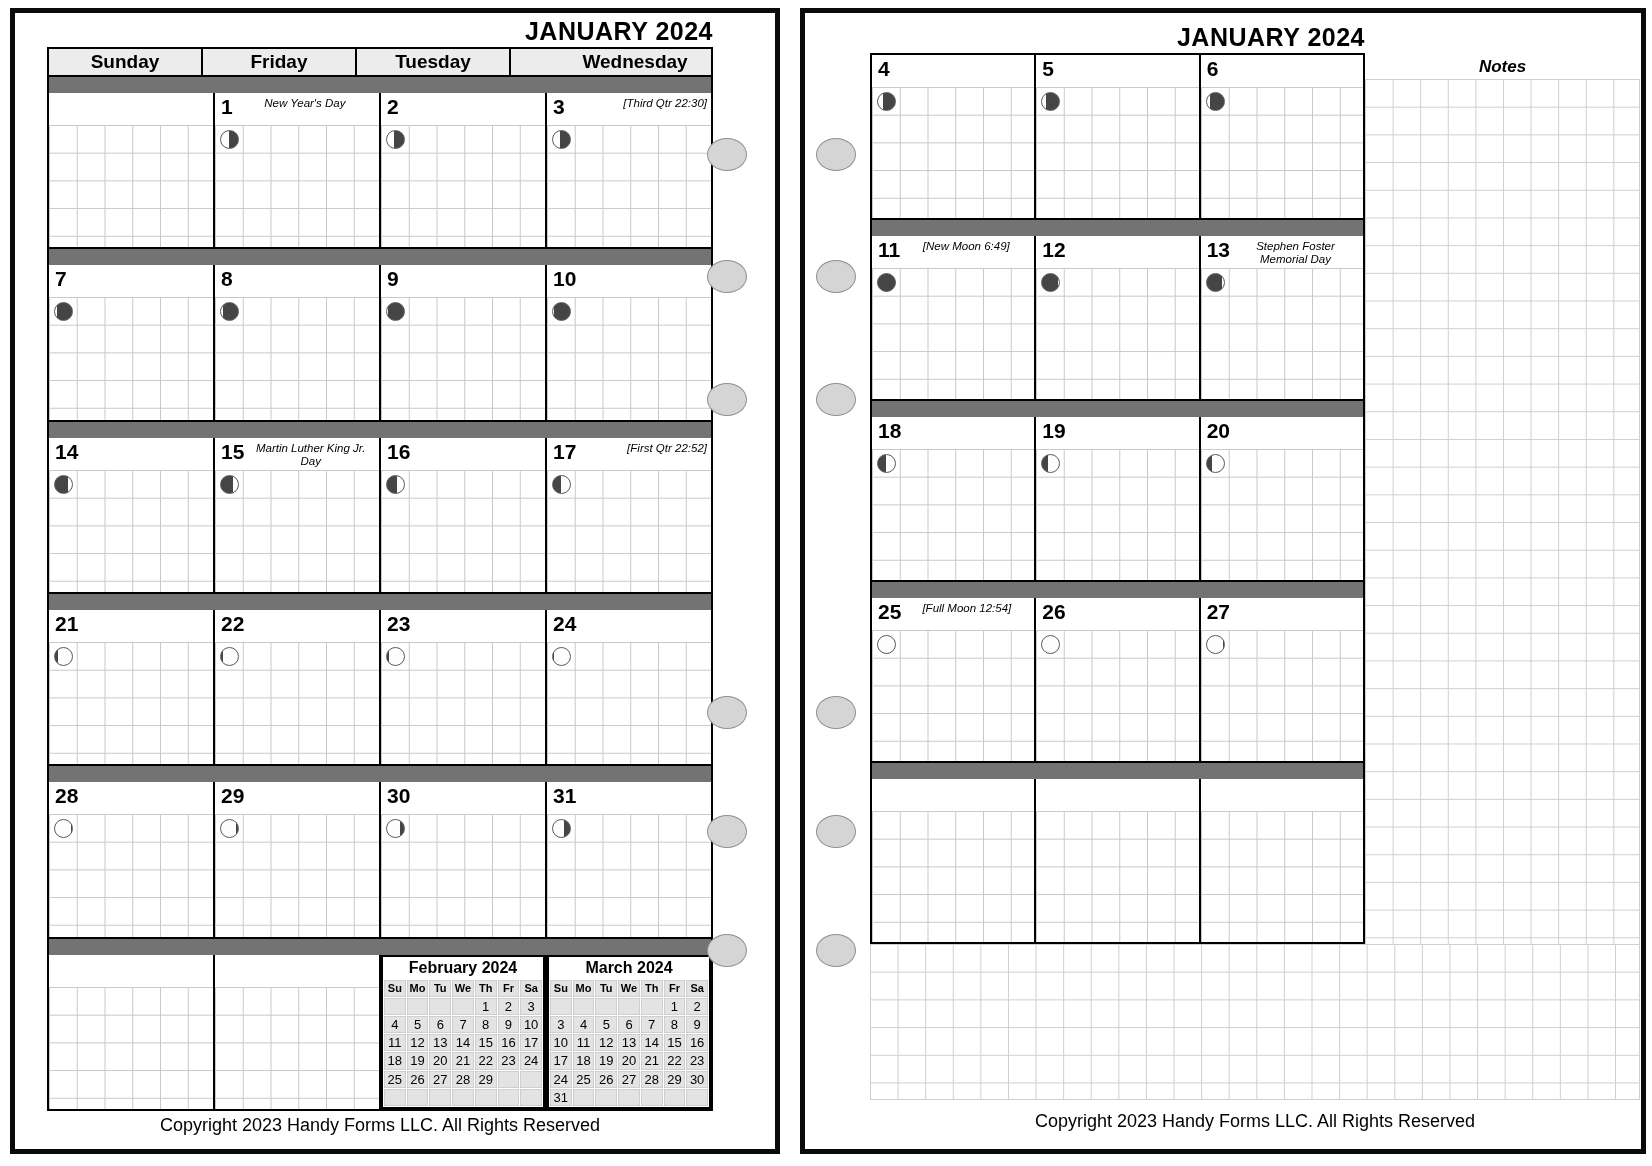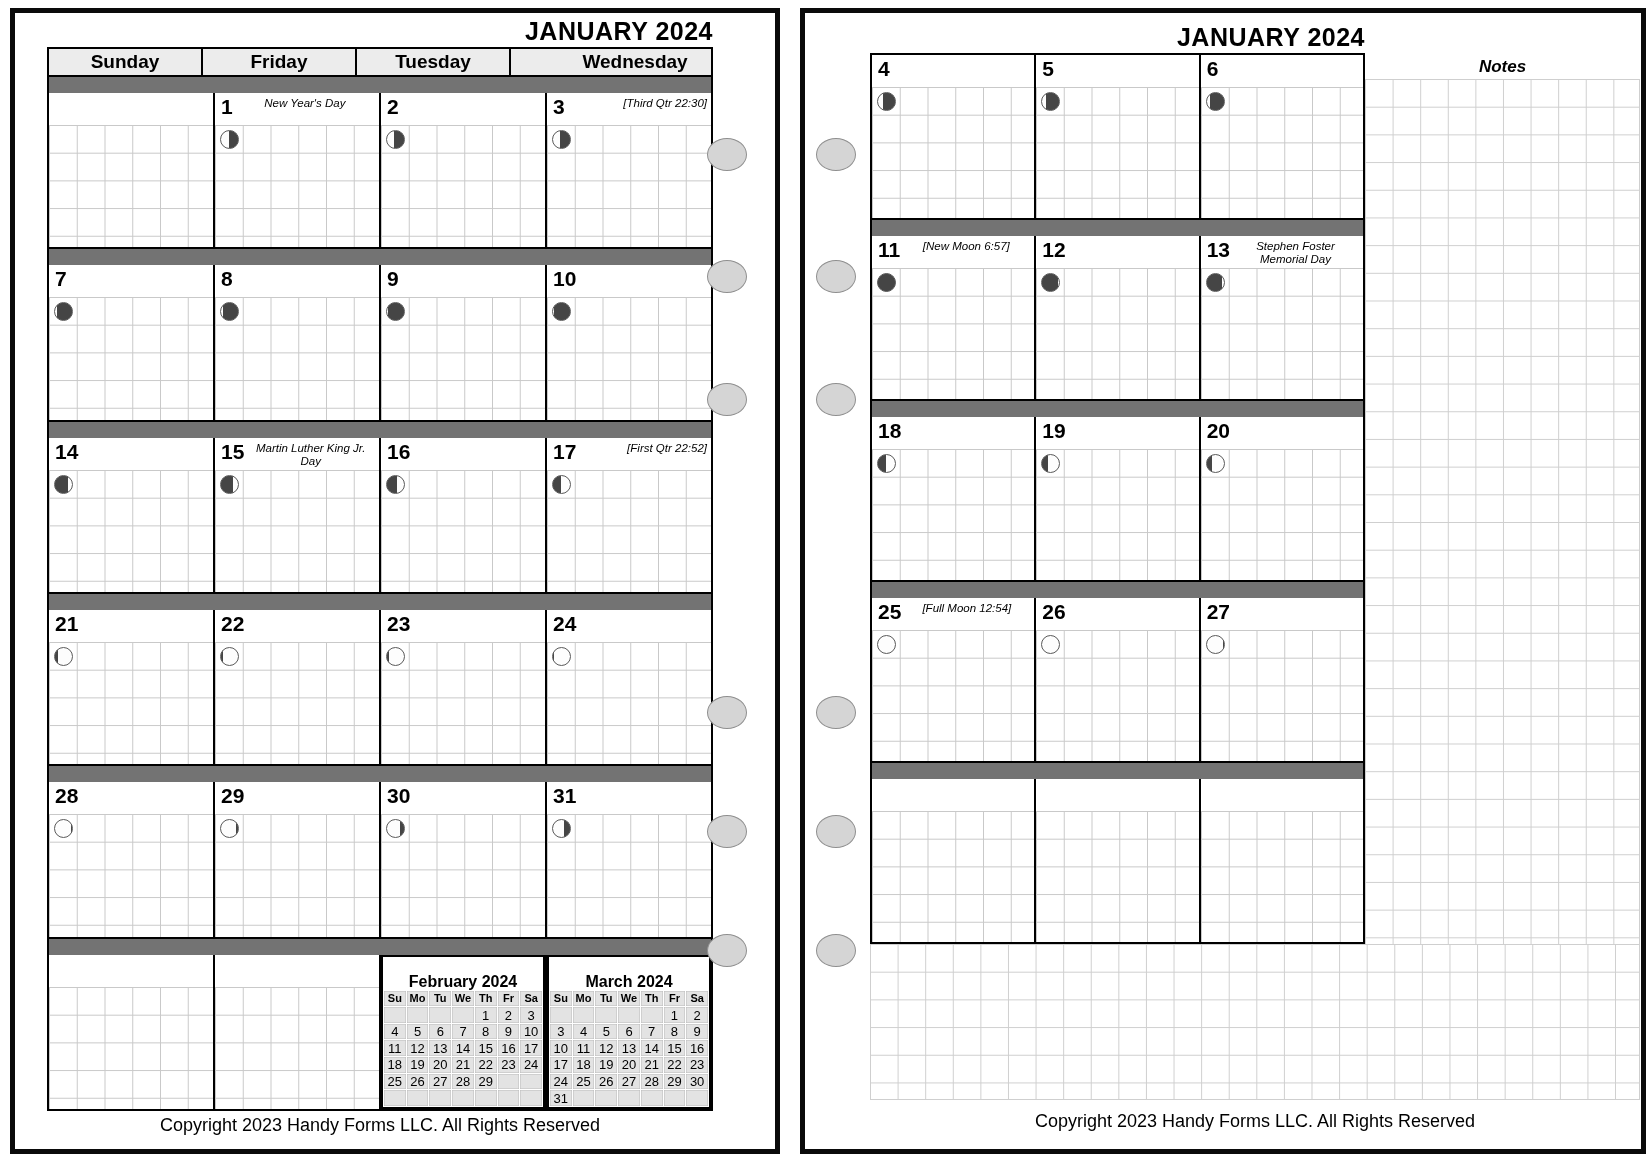--- a/index.html
+++ b/index.html
@@ -33,21 +33,21 @@
   .holiday.right{justify-content:flex-end;text-align:right;}
 
   .cgrid{position:absolute;left:0;right:0;top:32px;bottom:0;
     background-image:linear-gradient(to right,#c9c9c9 1px,transparent 1px),
                      linear-gradient(to bottom,#c9c9c9 1px,transparent 1px);
     background-size:27.75px 27.7px;}
   .moon{position:absolute;left:5px;top:37px;width:19px;height:19px;border-radius:50%;
     border:1.5px solid #5a5a5a;box-sizing:border-box;}
 
   .minical{position:absolute;inset:0;border:2.5px solid #000;display:flex;flex-direction:column;background:#fff;box-sizing:border-box;}
-  .mc-title{flex:0 0 23px;font-weight:bold;font-size:16px;text-align:center;padding-top:16px;box-sizing:border-box;background:#fff;}
+  .mc-title{flex:0 0 23px;font-weight:bold;font-size:16px;text-align:center;padding-top:2px;box-sizing:border-box;background:#fff;}
   .mc-grid{flex:1;display:grid;grid-template-columns:repeat(7,1fr);grid-auto-rows:1fr;gap:1px;background:#fff;padding:0 1px 1px 1px;}
   .mc-cell{background:#e3e3e3;display:flex;align-items:center;justify-content:center;font-size:13px;box-shadow:inset 0 0 0 0.5px #bcbcbc;}
   .mc-hdr{font-weight:bold;font-size:11px;}
 
   .notes-label{position:absolute;left:560px;width:275px;top:44px;text-align:center;font-style:italic;font-weight:bold;font-size:17px;}
   .gridpad{position:absolute;
     background-image:linear-gradient(to right,#cfcfcf 1px,transparent 1px),
                      linear-gradient(to bottom,#cfcfcf 1px,transparent 1px);
     background-size:27.6px 27.7px;border-right:1px solid #cfcfcf;border-bottom:1px solid #cfcfcf;}
   #notesRight{left:560px;top:66px;width:274px;height:865px;}
@@ -392,21 +392,21 @@
               <span class="dnum">6</span>
             </div>
             <div class="cgrid"></div>
             <span class="moon" style="background: linear-gradient(90deg, rgb(253, 253, 253) 18%, rgb(69, 69, 69) 18%);"></span>
           </div>
         </div>
         <div class="week-row">
           <div class="day-cell">
             <div class="band">
               <span class="dnum">11</span>
-              <span class="holiday">[New Moon 6:57]</span>
+              <span class="holiday">[New Moon 6:49]</span>
             </div>
             <div class="cgrid"></div>
             <span class="moon" style="background: rgb(69, 69, 69);"></span>
           </div>
           <div class="day-cell">
             <div class="band">
               <span class="dnum">12</span>
             </div>
             <div class="cgrid"></div>
             <span class="moon" style="background: linear-gradient(90deg, rgb(69, 69, 69) 94%, rgb(253, 253, 253) 94%);"></span>

